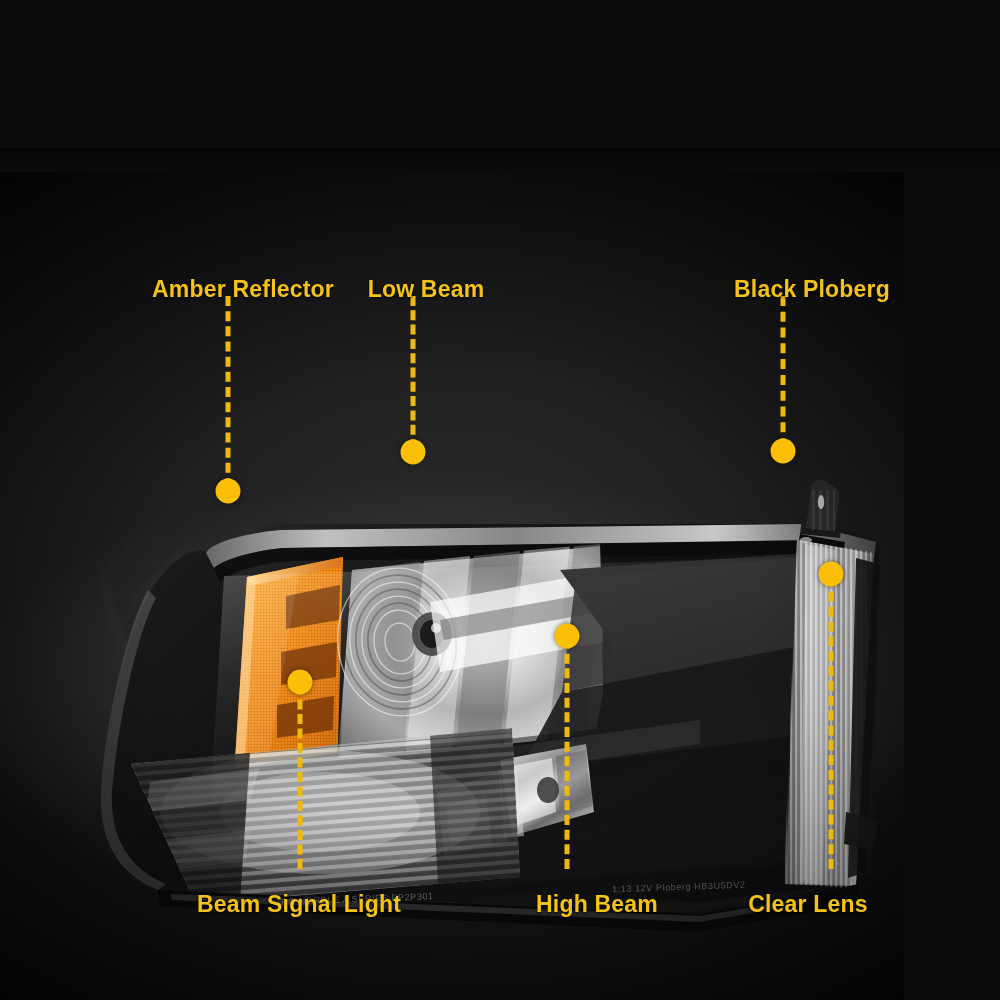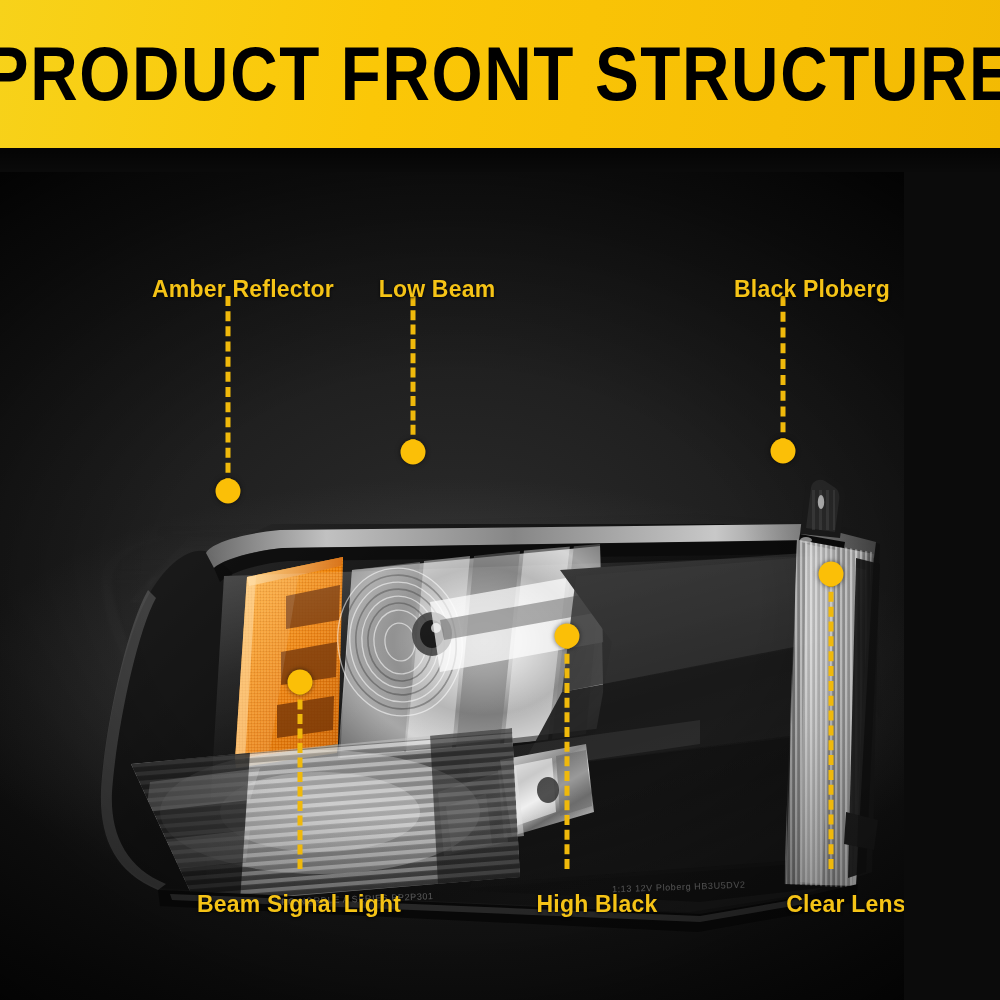--- a/index.html
+++ b/index.html
@@ -112,23 +112,20 @@
     white-space:nowrap;
     z-index:18;
     pointer-events:none;
   }
 </style>
 </head>
 <body>
 
 <div id="stage">
 
-  <div id="banner" style="background: linear-gradient(100deg, rgb(247, 210, 26) 0%, rgb(251, 199, 7) 38%, rgb(247, 191, 5) 78%, rgb(243, 186, 3) 100%);">
-    <div id="banner-title" style="color: rgb(0, 0, 0);">PRODUCT FRONT STRUCTURE</div>
-  </div>
   <div id="banner-shadow"></div>
 
   <div id="photo">
 
     <div id="lamp-wrap">
 
       <svg id="lamp-svg" width="1000" height="852" viewBox="0 0 1000 852">
         <defs>
 
           <linearGradient id="gBody" x1="0" y1="0" x2="1" y2="0.5">
@@ -660,37 +657,37 @@
 
     <div id="callouts">
         <div class="callout">
           <div class="leader" style="left: 228px; top: 124px; height: 192px; border-left-color: rgb(240, 185, 11);"></div>
           <div class="dot" style="left: 228px; top: 319px; background: rgb(251, 191, 7);"></div>
           <div class="clabel" style="left: 243px; top: 104px; color: rgb(245, 195, 22);">Amber Reflector</div>
         </div>
         <div class="callout">
           <div class="leader" style="left: 413px; top: 124px; height: 153px; border-left-color: rgb(240, 185, 11);"></div>
           <div class="dot" style="left: 413px; top: 280px; background: rgb(251, 191, 7);"></div>
-          <div class="clabel" style="left: 437px; top: 104px; color: rgb(245, 195, 22);">Low Beam</div>
+          <div class="clabel" style="left: 426px; top: 104px; color: rgb(245, 195, 22);">Low Beam</div>
         </div>
         <div class="callout">
           <div class="leader" style="left: 783px; top: 124px; height: 152px; border-left-color: rgb(240, 185, 11);"></div>
           <div class="dot" style="left: 783px; top: 279px; background: rgb(251, 191, 7);"></div>
           <div class="clabel" style="left: 812px; top: 104px; color: rgb(245, 195, 22);">Black Ploberg</div>
         </div>
         <div class="callout">
           <div class="leader" style="left: 300px; top: 513px; height: 184px; border-left-color: rgb(240, 185, 11);"></div>
           <div class="dot" style="left: 300px; top: 510px; background: rgb(251, 191, 7);"></div>
           <div class="clabel" style="left: 299px; top: 719px; color: rgb(245, 195, 22);">Beam Signal Light</div>
         </div>
         <div class="callout">
           <div class="leader" style="left: 567px; top: 467px; height: 230px; border-left-color: rgb(240, 185, 11);"></div>
           <div class="dot" style="left: 567px; top: 464px; background: rgb(251, 191, 7);"></div>
-          <div class="clabel" style="left: 597px; top: 719px; color: rgb(245, 195, 22);">High Black</div>
+          <div class="clabel" style="left: 597px; top: 719px; color: rgb(245, 195, 22);">High Beam</div>
         </div>
         <div class="callout">
           <div class="leader" style="left: 831px; top: 405px; height: 292px; border-left-color: rgb(240, 185, 11);"></div>
           <div class="dot" style="left: 831px; top: 402px; background: rgb(251, 191, 7);"></div>
-          <div class="clabel" style="left: 846px; top: 719px; color: rgb(245, 195, 22);">Clear Lens</div>
+          <div class="clabel" style="left: 808px; top: 719px; color: rgb(245, 195, 22);">Clear Lens</div>
         </div>
       </div>
   </div>
 </div>
 
 </body></html>

